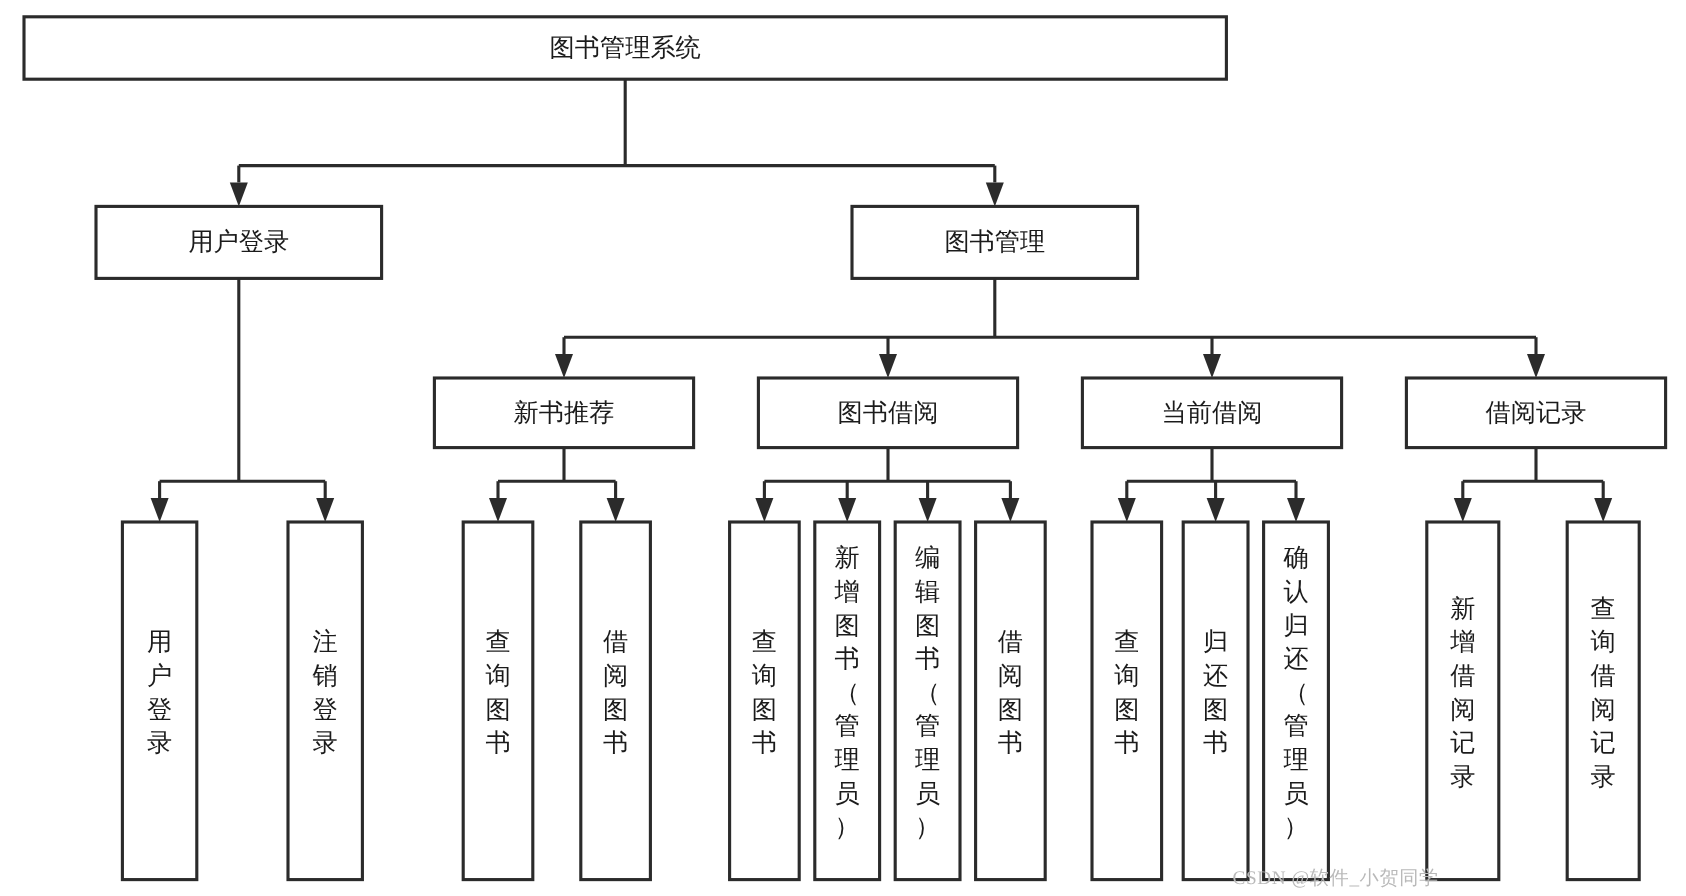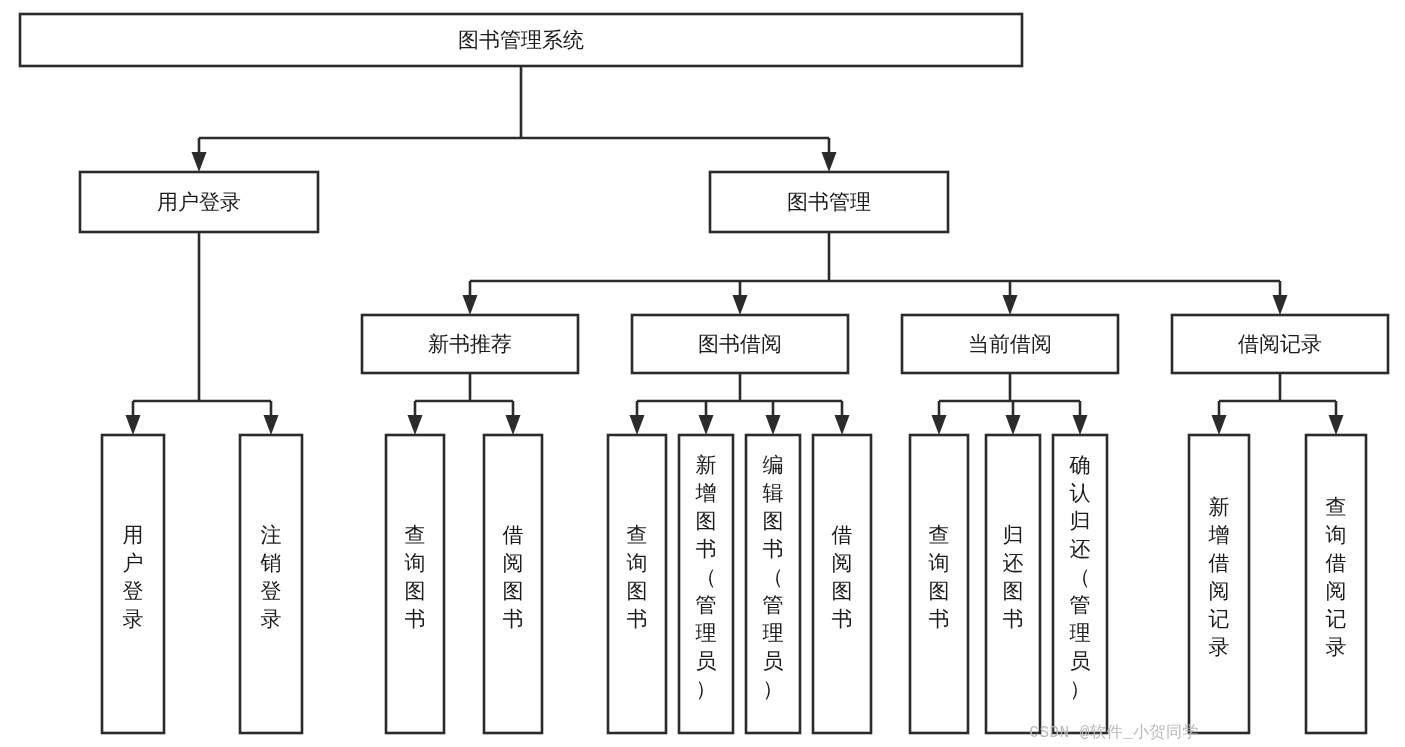--- a/index.html
+++ b/index.html
@@ -52,21 +52,21 @@
   .node-label-v {
     fill: #1b1b1b;
     font-family: "Liberation Sans", "DejaVu Sans", sans-serif;
     font-size: 21px;
     text-anchor: middle;
   }
   .watermark {
     position: absolute;
     right: 8px;
     bottom: 4px;
-    font-family: Liberation Mono, monospace;
+    font-family: Liberation Serif, serif;
     font-size: 16px;
     color: #b9b9b9;
     letter-spacing: 0.5px;
     white-space: nowrap;
     user-select: none;
     margin-top: 40px;
   }
 </style>
 </head>
 <body>

